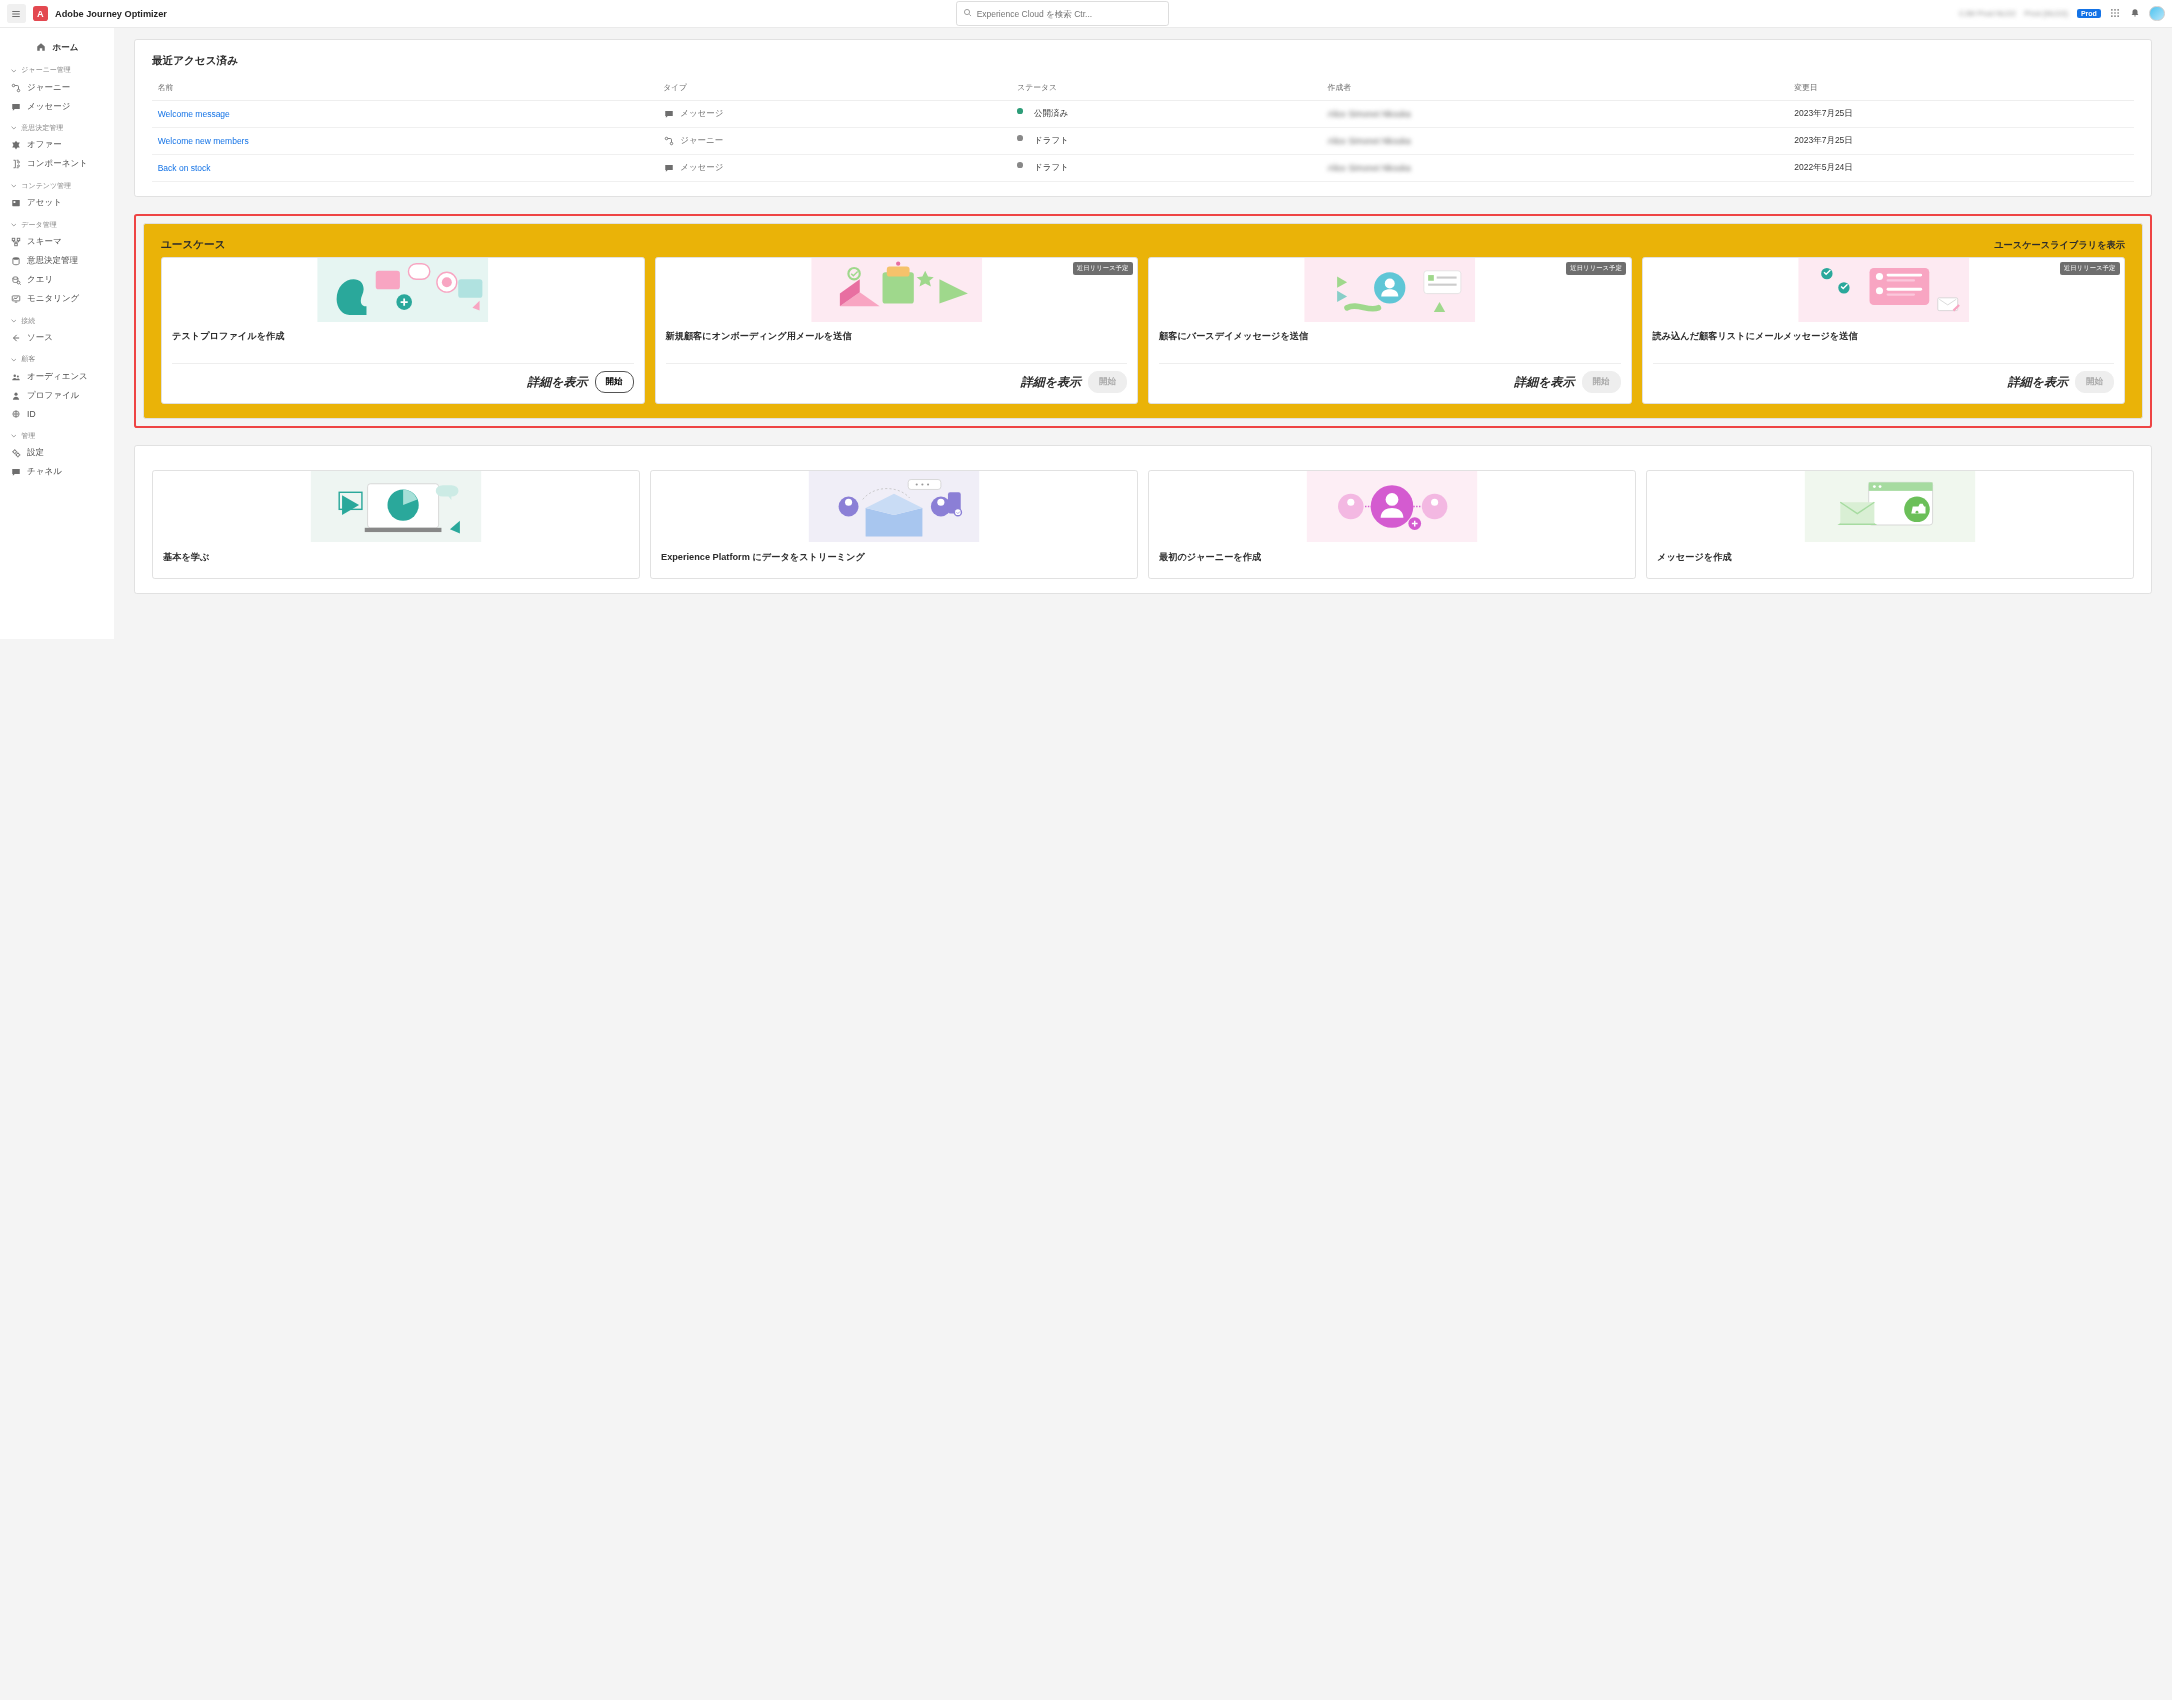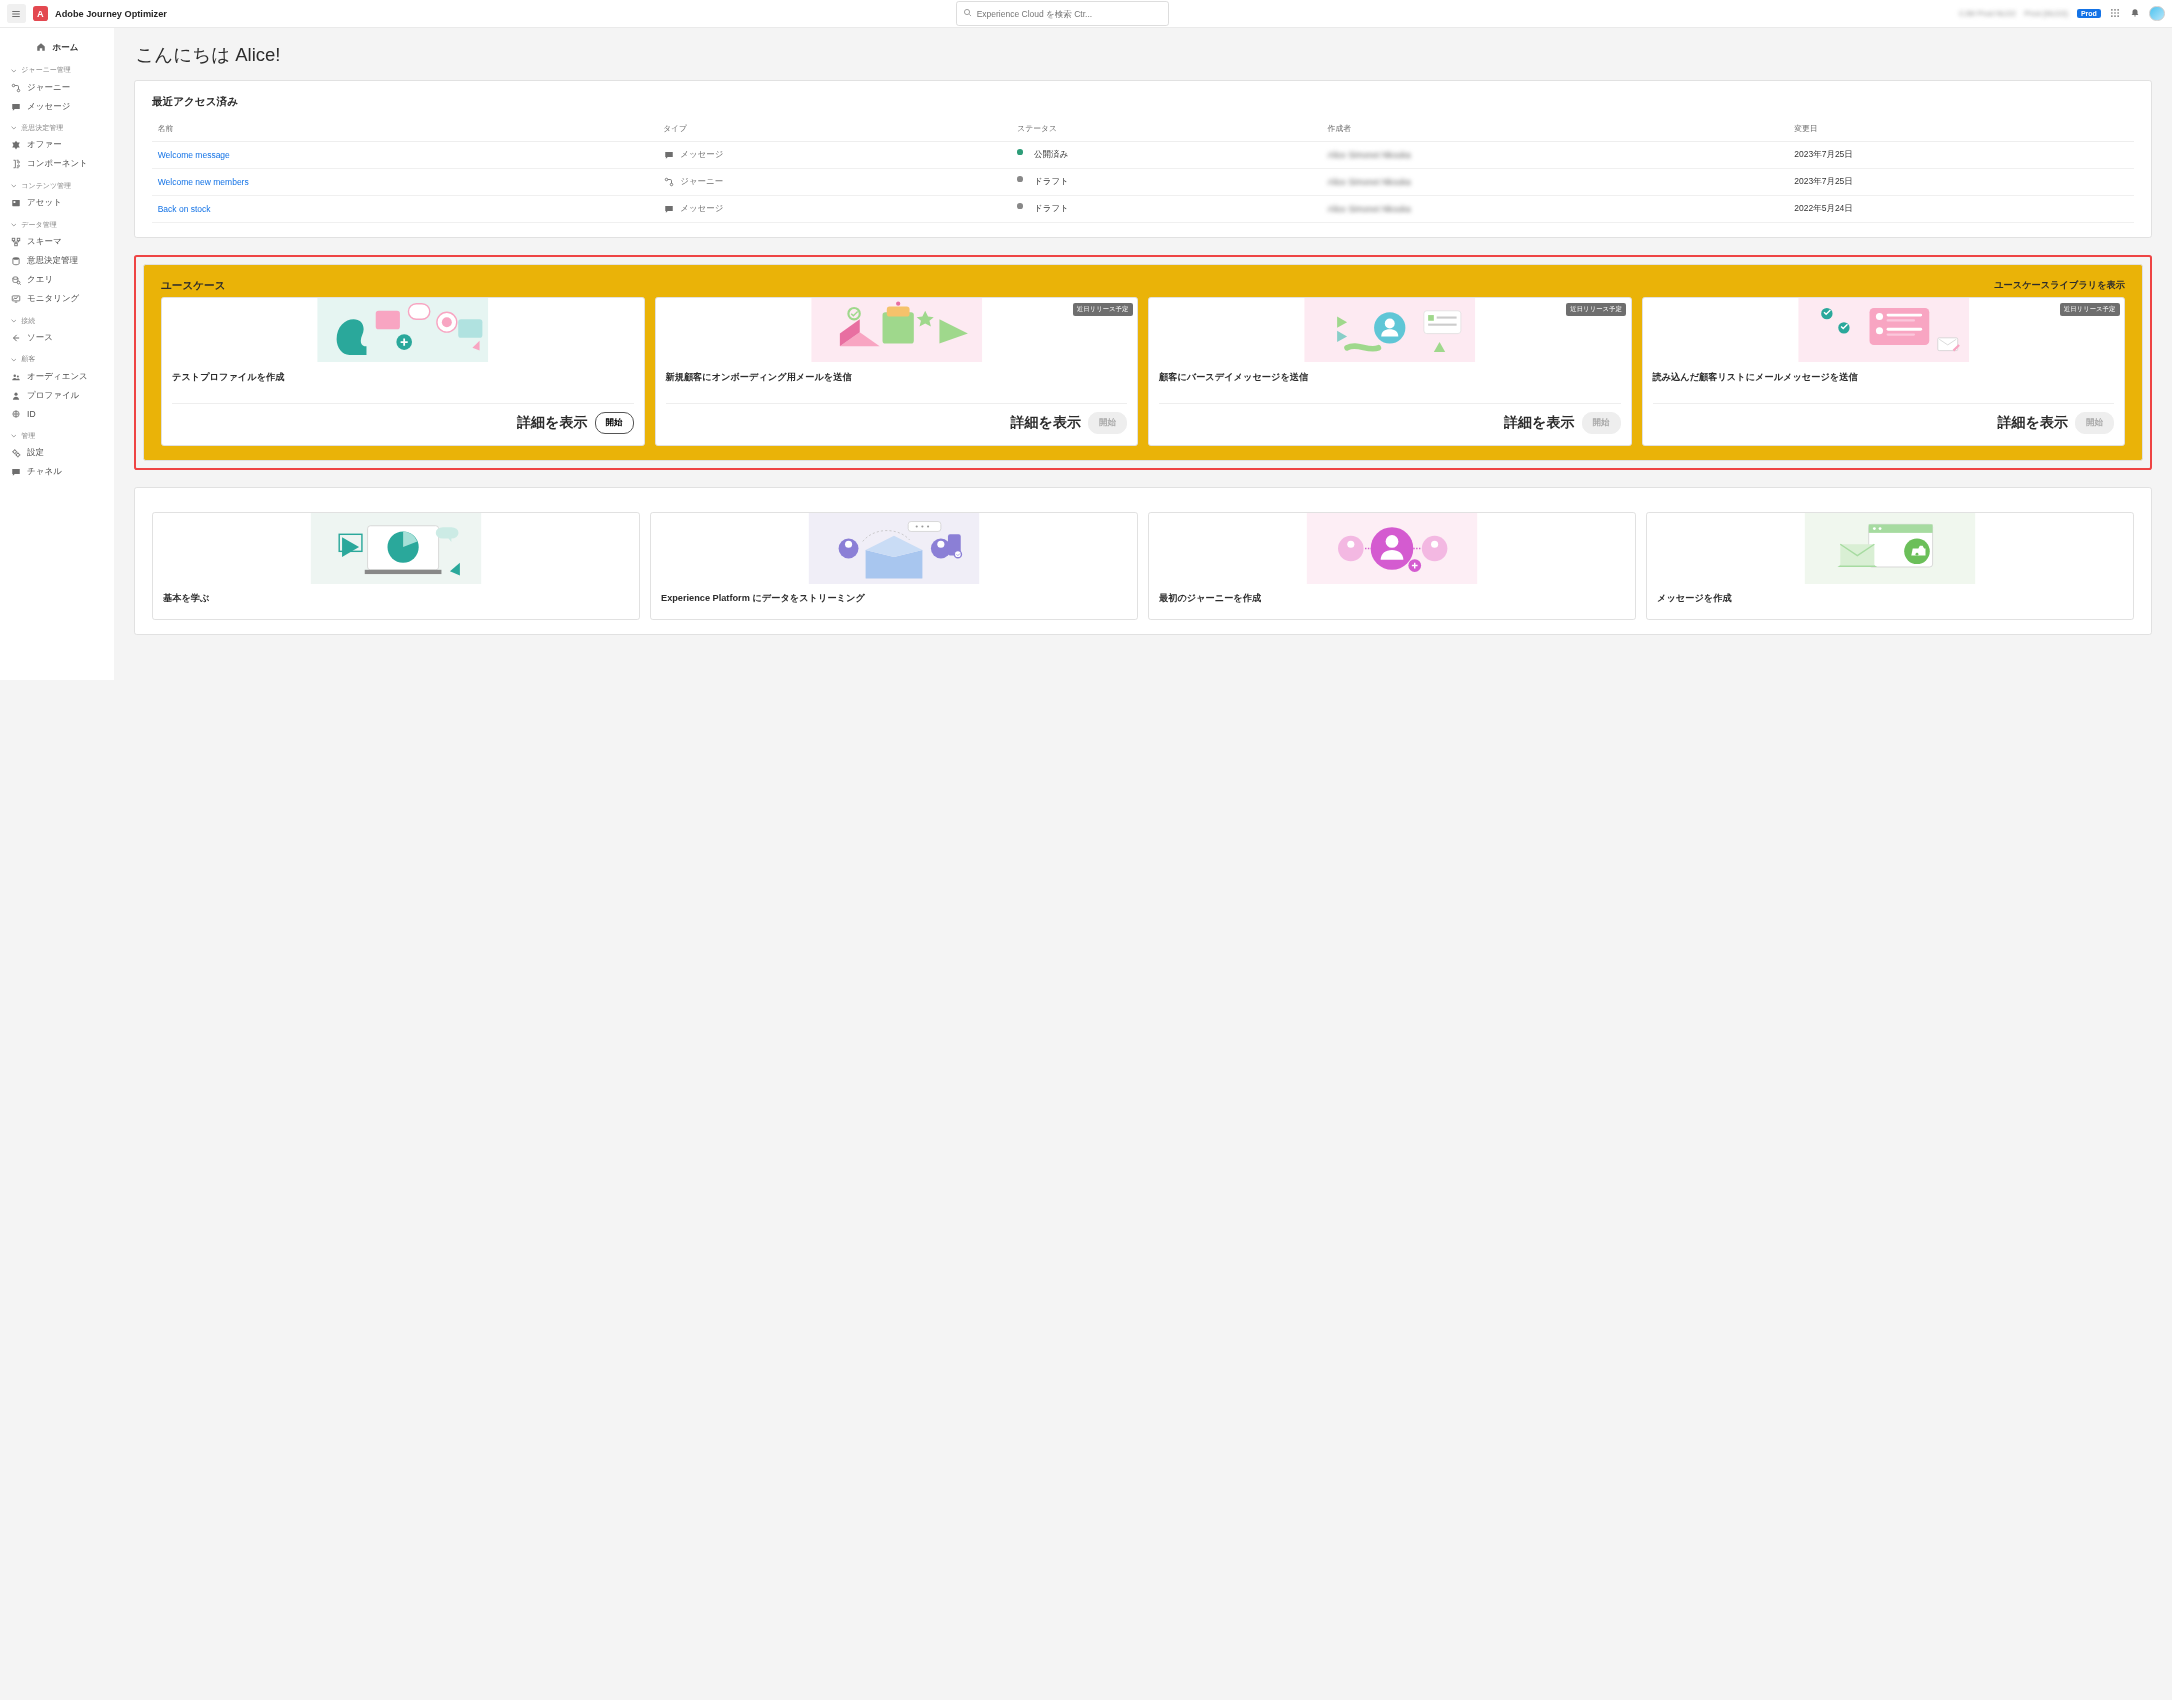--- a/index.html
+++ b/index.html
@@ -46,21 +46,21 @@
 .card-grid { display:grid; grid-template-columns: repeat(4,1fr); gap:10px; }
 .card-grid.learning { grid-template-columns: repeat(4,1fr); }
 .card { border:0.7px solid #e1e1e1; border-radius:2.8px; overflow:hidden; background:#fff; display:flex; flex-direction:column;}
 .card-img { height:64px; position:relative; }
 .card-img.learn { height:71px; }
 .badge-coming { position:absolute; top:4.3px; right:4.3px; background:#6e6e6e; color:#fff; font-size:6.4px; padding:2.1px 4.3px; border-radius:2.1px;}
 .card-body { padding:8.5px 10px 10px; display:flex; flex-direction:column; flex:1;}
 .card-title { font-size:9.2px; font-weight:700; color:#2c2c2c; line-height:1.35; min-height:25.6px;}
 .card-hr { border:none; border-top:0.7px solid #eee; margin:7px 0;}
 .card-actions { display:flex; justify-content:flex-end; gap:5.7px; align-items:center;}
-.btn-text { font-size:14px; font-weight:700; color:#2c2c2c; cursor:pointer; padding:2.8px 1.4px;}
+.btn-text { font-size:12px; font-weight:700; color:#2c2c2c; cursor:pointer; padding:2.8px 1.4px;font-style:italic;}
 .btn-pill { font-size:8.5px; font-weight:700; padding:4.3px 10px; border-radius:10px; border:1.1px solid #555; background:#fff; cursor:pointer;}
 .btn-pill.disabled { background:#eee; border-color:#eee; color:#aaa; cursor:not-allowed;}
 .learn-title { font-size:9.2px; font-weight:700; color:#2c2c2c; padding:0;}
 .learn-card-body { padding:8.5px 10px 14px;}
 .info-icon { display:inline-flex; width:10px;height:10px;align-items:center;justify-content:center;color:#888;margin-left:2.8px;}
 
 .ill { width:100%; height:100%; }
 </style>
 </head>
 <body>
@@ -312,21 +312,20 @@
             <svg width="10" height="10" viewBox="0 0 16 16" fill="currentColor">
               <path d="M2 3h12v8H6l-3 3V11H2z"></path>
             </svg>
           </span>
           <span>チャネル</span>
         </div>
       </div>
   </div>
 
   <div class="main">
-    <h1 class="greeting">こんにちは Alice!</h1>
 
     <div class="panel">
       <div class="section-title">最近アクセス済み</div>
       <table class="recent-table">
         <thead>
             <tr>
           <th>名前</th>
           <th>タイプ</th>
           <th>ステータス</th>
           <th>作成者</th>

